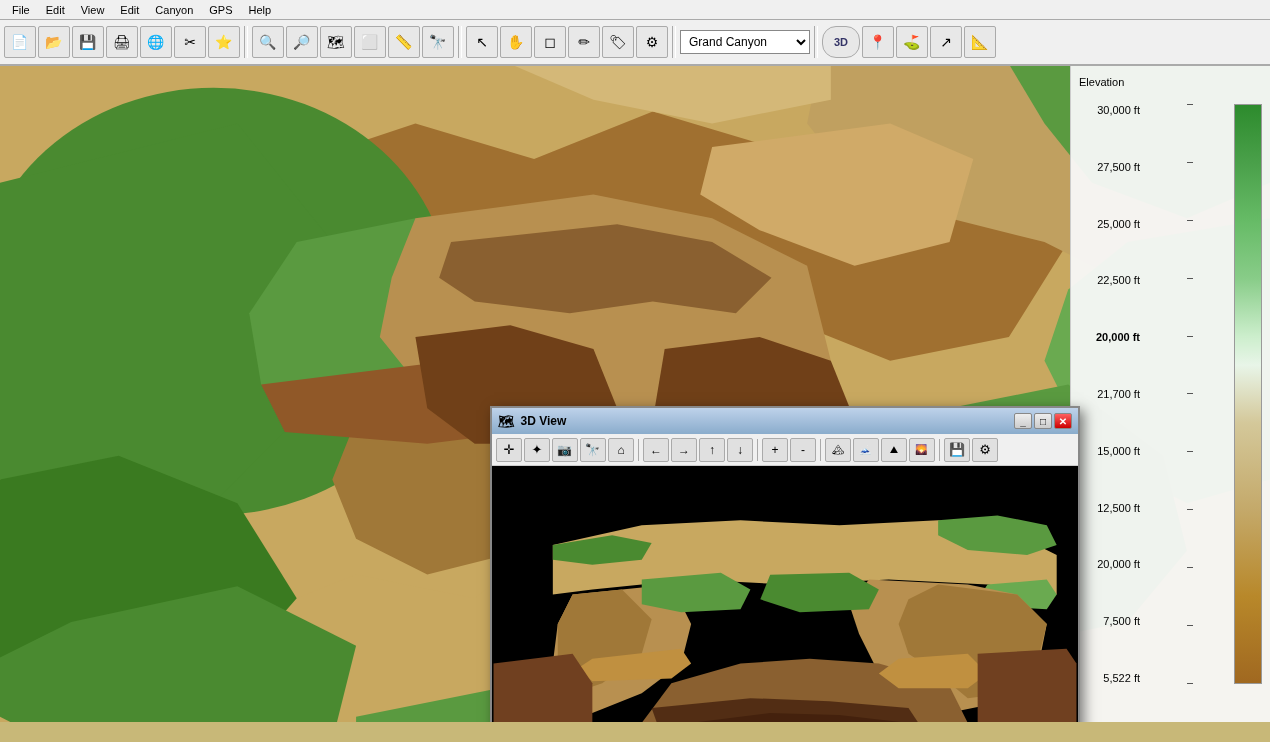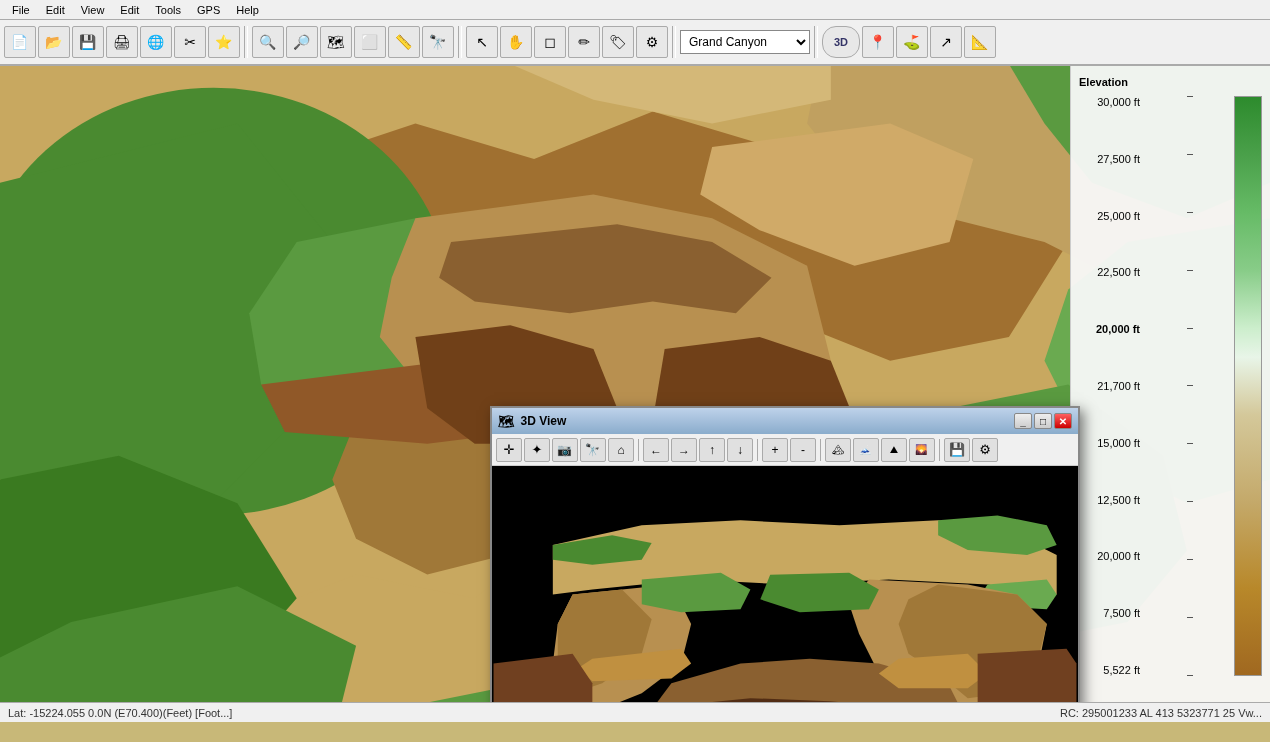--- a/index.html
+++ b/index.html
@@ -194,21 +194,21 @@
     }
   </style>
 </head>
 <body>
 
 <div id="menubar">
   <div class="menu-item">File</div>
   <div class="menu-item">Edit</div>
   <div class="menu-item">View</div>
   <div class="menu-item">Edit</div>
-  <div class="menu-item">Tools</div>
+  <div class="menu-item">Canyon</div>
   <div class="menu-item">GPS</div>
   <div class="menu-item">Help</div>
 </div>
 
 <div id="toolbar">
 
   <div class="toolbar-btn" title="New">📄</div>
   <div class="toolbar-btn" title="Open">📂</div>
   <div class="toolbar-btn" title="Save">💾</div>
   <div class="toolbar-btn" title="Print">🖨</div>
@@ -286,21 +286,21 @@
 
       <polygon points="220,320 380,300 460,320 440,360 360,370 240,360" fill="#905828"></polygon>
       <polygon points="500,380 620,360 700,380 690,420 610,430 490,420" fill="#8a5020"></polygon>
 
       <polygon points="350,280 430,270 500,290 520,340 480,370 400,370 360,340" fill="#704018"></polygon>
       <polygon points="560,290 640,280 700,300 720,350 680,380 600,380 550,350" fill="#704018"></polygon>
     </svg>
   </div>
 
   <div id="legend">
-    <div style="margin-bottom:8px; font-size:11px; font-weight:bold;">Elevation</div>
+    <div style="margin-bottom:16px; font-size:11px; font-weight:normal;">Elevation</div>
 
     <div style="display:flex; height:580px;gap:39px;">
 
       <div style="flex:1; display:flex; flex-direction:column; justify-content:space-between; padding-right:6px; text-align:right;">
         <span style="font-size:11px;">30,000 ft</span>
         <span style="font-size:11px;">27,500 ft</span>
         <span style="font-size:11px;text-align:right;">25,000 ft</span>
         <span style="font-size:11px;">22,500 ft</span>
         <span style="font-size:11px;font-weight:bold;">20,000 ft</span>
         <span style="font-size:11px;">21,700 ft</span>
@@ -397,18 +397,13 @@
         <polygon points="0,200 80,190 100,220 100,332 0,332" fill="#704020"></polygon>
         <polygon points="490,190 580,185 590,200 590,332 490,332" fill="#704020"></polygon>
 
         <polygon points="80,280 200,265 300,260 400,265 510,280 540,310 500,332 300,332 100,332 60,310" fill="#6a4020"></polygon>
 
         <polygon points="160,245 260,235 340,238 420,245 440,275 340,280 260,278 170,273" fill="#3a1808" opacity="0.7"></polygon>
       </svg>
     </div>
   </div>
 
-  <div id="statusbar">
-    <span>Lat: -15224.055 0.0N  (E70.400)(Feet) [Foot...]</span>
-    <span style="flex:1;"></span>
-    <span>RC: 295001233 AL 413 5323771 25 Vw...</span>
-  </div>
 </div>
 
 </body></html>

